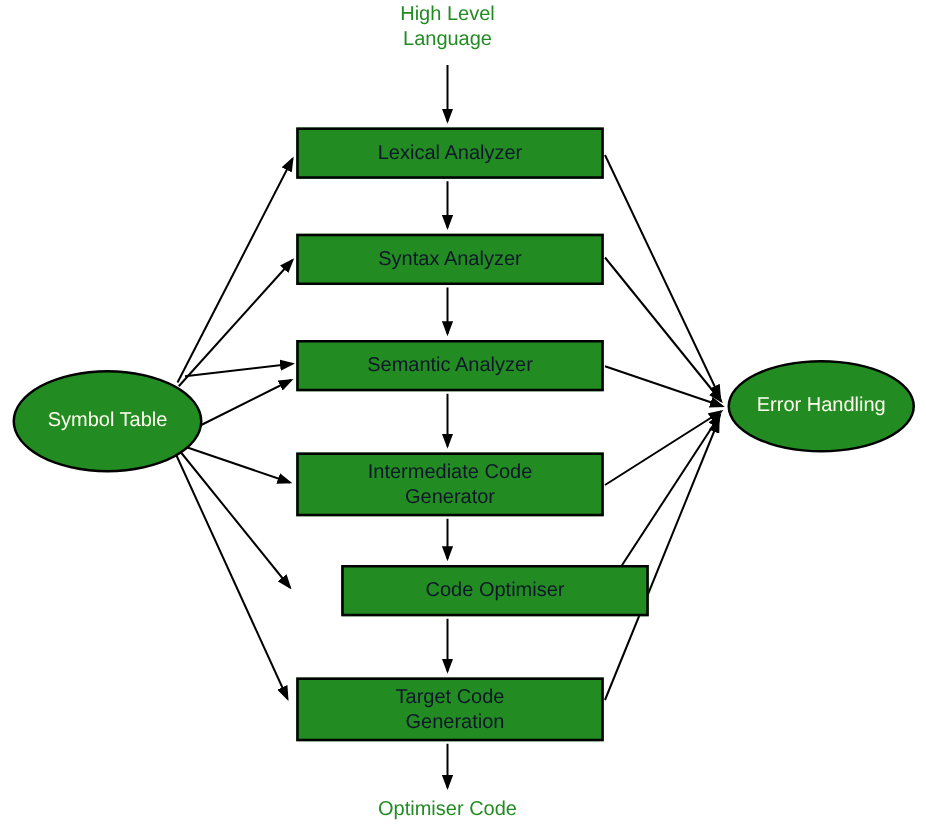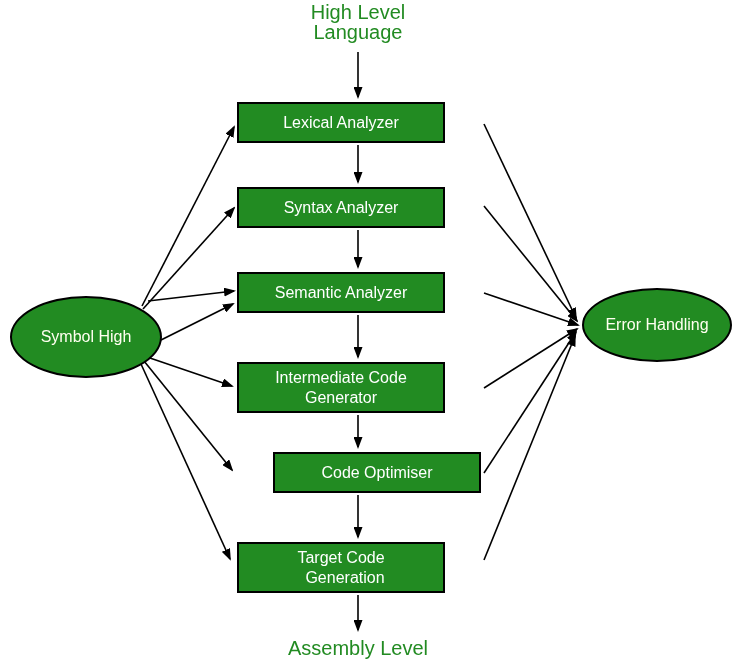--- a/index.html
+++ b/index.html
@@ -3,42 +3,42 @@
 <meta charset="utf-8">
 <style>
   html,body{margin:0;padding:0;background:#fff;}
   .canvas{
     position:relative;width:741px;height:661px;background:#ffffff;
     font-family:"Liberation Sans", sans-serif;overflow:hidden;
   }
   .connector-layer{position:absolute;left:0;top:0;}
   .connector-layer line{stroke:#000;stroke-width:1.6;}
   .phase-box{
-    position:absolute;left:237px;width:208px;box-sizing:border-box;
+    position:absolute;left:237px;width:246px;box-sizing:border-box;
     background:#228B22;border:2px solid #000;
     display:flex;align-items:center;justify-content:center;text-align:center;
-    color:#ffffff;font-size:16px;line-height:20px;white-space:pre-line;
+    color:#0f172a;font-size:16px;line-height:20px;white-space:pre-line;
   }
   .box-lexical{top:102px;height:41px;}
   .box-syntax{top:187px;height:41px;}
   .box-semantic{top:272px;height:41px;}
   .box-intermediate{top:362px;height:51px;}
   .box-optimiser{top:452px;height:41px;margin-left:36px;}
   .box-target{top:542px;height:51px;text-align:right;}
   .ellipse{
     position:absolute;box-sizing:border-box;border-radius:50%;
     background:#228B22;border:2px solid #000;
     display:flex;align-items:center;justify-content:center;text-align:center;
     color:#FFFFF0;font-size:16px;
   }
   .ellipse-symbol{left:10px;top:296px;width:152px;height:82px;}
   .ellipse-error{left:582px;top:288px;width:150px;height:74px;}
   .io-label{
     position:absolute;width:200px;text-align:center;color:#228B22;
-    font-size:20px;line-height:20px;white-space:pre-line;
+    font-size:16px;line-height:20px;white-space:pre-line;
   }
   .label-top{left:258px;top:2px;}
   .label-bottom{left:258px;top:638px;}
 </style>
 </head>
 <body>
 
 <div class="canvas">
 
   <svg class="connector-layer" width="741" height="661">
@@ -77,18 +77,18 @@
 
   <div class="phase-box box-lexical">Lexical Analyzer</div>
   <div class="phase-box box-syntax">Syntax Analyzer</div>
   <div class="phase-box box-intermediate">Intermediate Code
 Generator</div>
   <div class="phase-box box-semantic">Semantic Analyzer</div>
   <div class="phase-box box-optimiser">Code Optimiser</div>
   <div class="phase-box box-target">Target Code
 Generation</div>
 
-  <div class="ellipse ellipse-symbol">Symbol High</div>
+  <div class="ellipse ellipse-symbol">Symbol Table</div>
   <div class="ellipse ellipse-error">Error Handling</div>
 
-  <div class="io-label label-bottom">Assembly Level</div>
+  <div class="io-label label-bottom">Optimiser Code</div>
 
 </div>
 
 </body></html>

